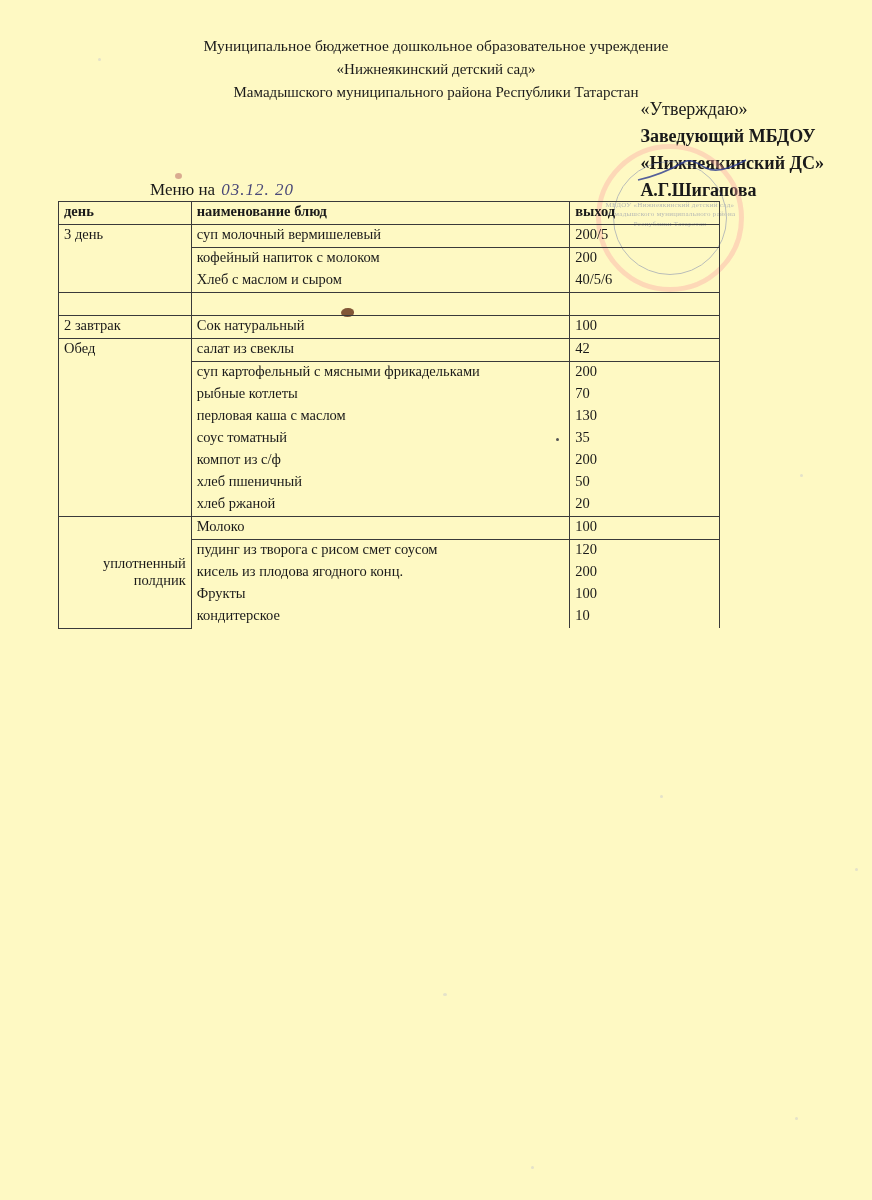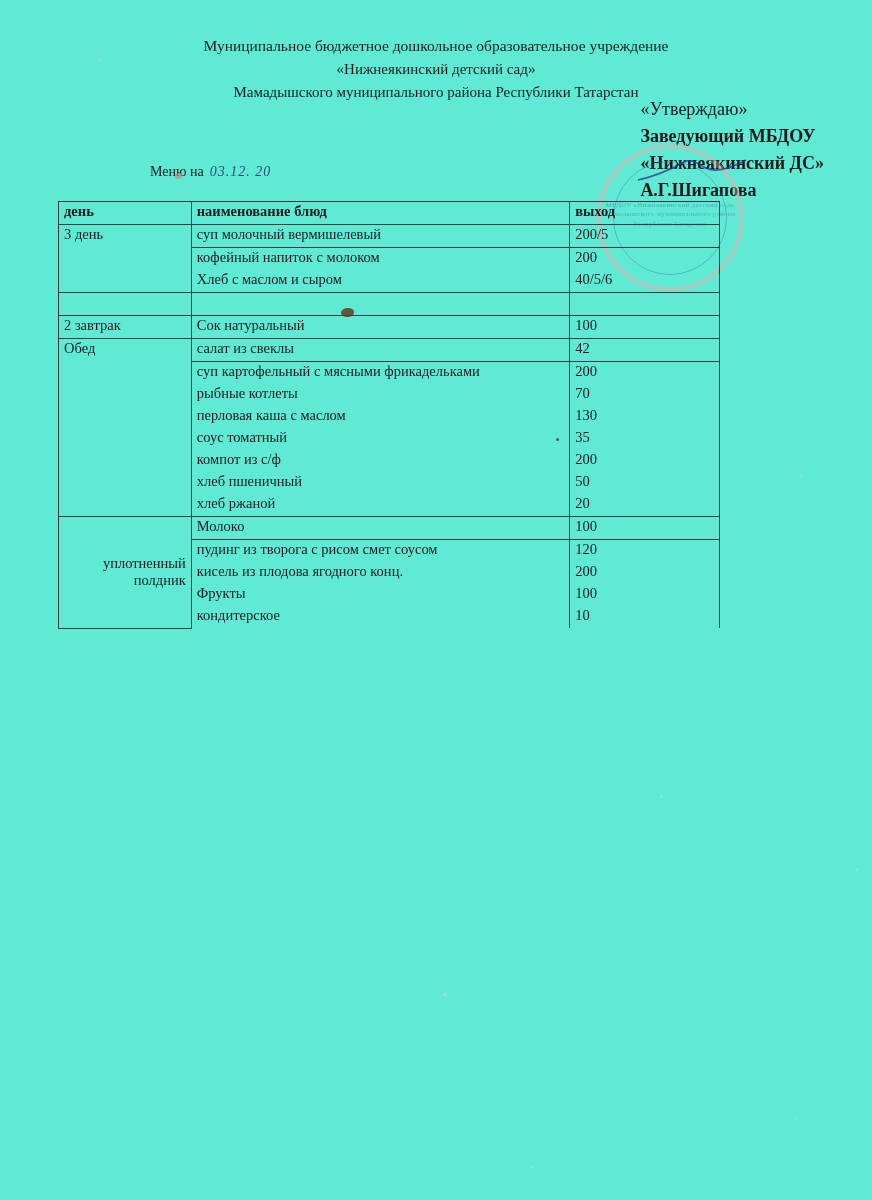--- a/index.html
+++ b/index.html
@@ -11,21 +11,21 @@
     width: 872px;
     height: 1200px;
     position: relative;
     font-family: "Liberation Serif", serif;
     color: #1a1a1a;
     overflow: hidden;
   }
   .page {
     position: absolute;
     inset: 0;
-    background: #5eead4;
+    background: #fef9c3;
   }
   
   .speck {
     position: absolute;
     background: #cfcfcf;
     border-radius: 50%;
     opacity: .55;
   }
 
   .header {
@@ -43,22 +43,22 @@
     top: 96px;
     text-align: left;
     font-size: 18px;
     line-height: 1.5;
   }
   .approve-block .b { font-weight: bold; }
 
   .menu-line {
     position: absolute;
     left: 150px;
-    top: 164px;
-    font-size: 14px;
+    top: 180px;
+    font-size: 17px;
   }
   .menu-date {
     font-family: "Liberation Serif", serif;
     font-style: italic;
     color: #2b2b6b;
     margin-left: 6px;
     letter-spacing: 1px;
     opacity: .85;
   }
 

